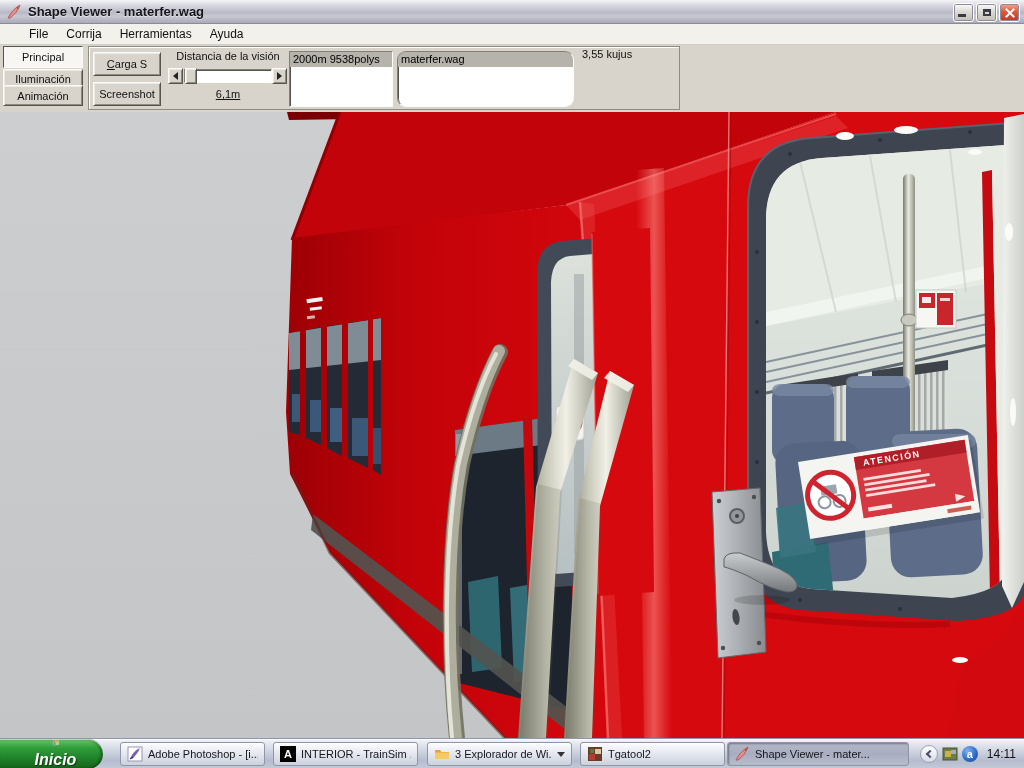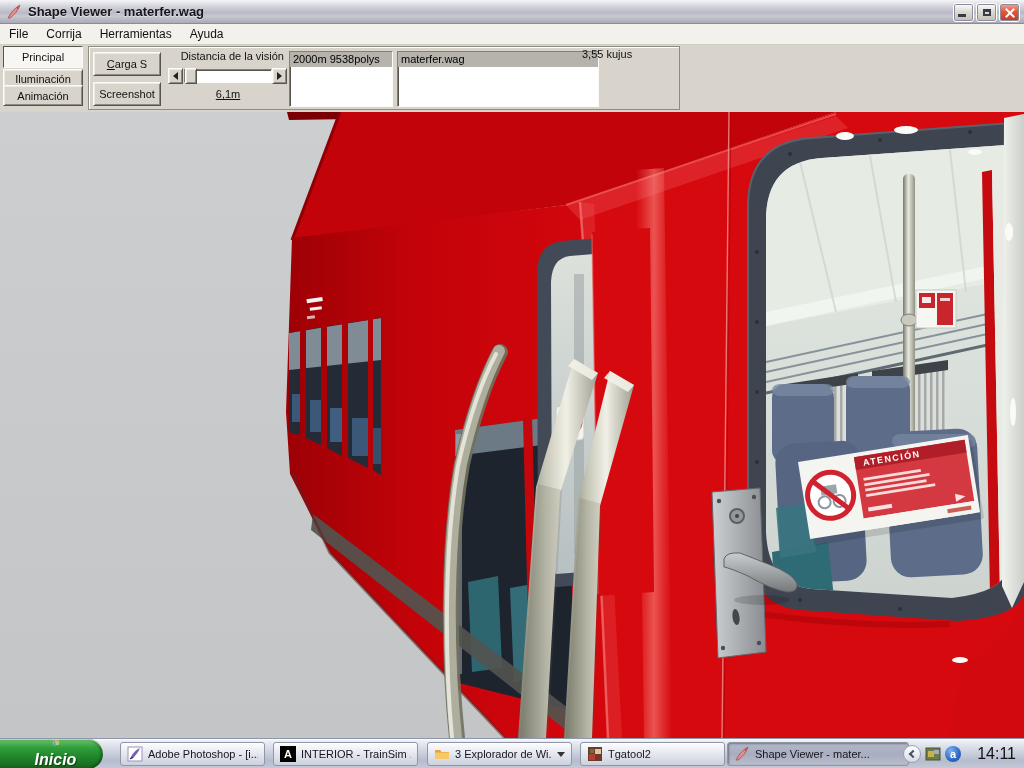--- a/index.html
+++ b/index.html
@@ -17,21 +17,21 @@
     border:1px solid #fff;box-shadow:0 0 0 1px #8d8d9e inset;}
   .wbtn.silver{background:linear-gradient(180deg,#fdfdfd,#dddad4 45%,#c2beb6);}
   .wbtn.close{background:linear-gradient(180deg,#f5a791,#e2573a 45%,#c13a20);}
   .glyph-min{position:absolute;left:4px;bottom:4px;width:8px;height:3px;background:#3a3a44;}
   .glyph-restore{position:absolute;left:6px;top:5px;width:8px;height:7px;border:2px solid #3a3a44;border-top-width:3px;}
   .xl{position:absolute;left:4px;top:8px;width:12px;height:2px;background:#fff;}
   .xl.a{transform:rotate(45deg);} .xl.b{transform:rotate(-45deg);}
 
   
   .menubar{position:absolute;left:0;top:24px;width:1024px;height:21px;background:#f2f1ec;
-    border-bottom:1px solid #cfcdc4;display:flex;align-items:center;padding-left:0;gap:0;}
+    border-bottom:1px solid #cfcdc4;display:flex;align-items:center;padding-left:20px;gap:0;}
   .menu-item{font-size:12px;color:#111;padding:2px 9px;}
 
   
   .toolbar{position:absolute;left:0;top:45px;width:1024px;height:67px;background:#d8d4cc;}
   .raised{background:#d8d4cc;border:1px solid;border-color:#fbfaf7 #57544e #57544e #fbfaf7;
     box-shadow:inset 1px 1px 0 #eceae4, inset -1px -1px 0 #8d8a82;}
   .sunken{background:#f7f6f2;border:1px solid;border-color:#57544e #fbfaf7 #fbfaf7 #57544e;}
   .tbtn{position:absolute;left:3px;width:80px;font-size:11px;color:#111;
     display:flex;align-items:center;justify-content:center;}
   .cbtn{position:absolute;font-size:11px;color:#111;display:flex;align-items:center;justify-content:center;}
@@ -70,21 +70,21 @@
   .tb-label{font-size:11px;color:#16161c;white-space:nowrap;overflow:hidden;}
   .tb-ico{width:16px;height:16px;flex:0 0 16px;}
   .dd-arrow{width:0;height:0;border-left:4px solid transparent;border-right:4px solid transparent;border-top:5px solid #333;margin-left:auto;}
   .tray{position:absolute;right:0;top:0;height:30px;display:flex;align-items:center;gap:4px;padding-right:8px;}
   .chevron-btn{width:18px;height:18px;border-radius:50%;
     background:linear-gradient(180deg,#fff,#d6dae6);border:1px solid #9aa1b4;position:relative;}
   .chev{position:absolute;left:6px;top:5px;width:6px;height:6px;border-left:2px solid #4a5068;border-bottom:2px solid #4a5068;transform:rotate(45deg);}
   .tray-ico{width:16px;height:16px;}
   .tray-a{width:16px;height:16px;border-radius:50%;background:radial-gradient(circle at 35% 30%,#7fb2f0,#2b67c4 60%,#1c4a9a);
     color:#fff;font-size:11px;font-weight:bold;display:flex;align-items:center;justify-content:center;}
-  .clock{font-size:16px;color:#111;margin-left:12px;}
+  .clock{font-size:12px;color:#111;margin-left:5px;}
   .u{text-decoration:underline;}
 </style>
 </head>
 <body>
 
 <div class="window">
 
   <div class="titlebar">
     <svg class="title-icon" viewBox="0 0 16 16">
       <path d="M2,14 C5,8 9,4 14,1 C12,7 8,11 4,14 Z" fill="#e39090" stroke="#b25a5a" stroke-width="1"></path>
@@ -117,38 +117,38 @@
     <div class="tbtn raised" style="top:24px;height:20px;">Iluminación</div>
     <div class="tbtn raised" style="top:40px;height:21px;">Animación</div>
 
     <div class="groupframe"></div>
 
     <div class="cbtn raised" style="left:93px;top:7px;width:68px;height:24px;">
       <span><span class="u">C</span><span>arga S</span></span>
     </div>
     <div class="cbtn raised" style="left:93px;top:37px;width:68px;height:24px;">Screenshot</div>
 
-    <div class="lbl" style="left:172px;top:5px;width:112px;text-align:right;">Distancia de la visión</div>
+    <div class="lbl" style="left:172px;top:5px;width:112px;text-align:center;">Distancia de la visión</div>
 
     <div class="sliderrow">
       <div class="sarrow raised" style="left:168px;">
           <div class="tri-l"></div>
         </div>
       <div class="strack well" style="left:184px;width:88px;"></div>
       <div class="sthumb raised" style="left:185px;"></div>
       <div class="sarrow raised" style="left:272px;">
           <div class="tri-r"></div>
         </div>
     </div>
     <div class="lbl" style="left:172px;top:43px;width:112px;text-align:center;text-decoration:underline;">6,1m</div>
 
     <div class="listbox well" style="left:289px;width:104px;">
       <div class="list-item sel">2000m 9538polys</div>
     </div>
-    <div class="listbox well" style="left:397px;width:202px;">
+    <div class="listbox well" style="left:397px;width:177px;border-radius:9px;">
       <div class="list-item sel">materfer.wag</div>
     </div>
 
     <div class="lbl" style="left:582px;top:3px;">3,55 kujus</div>
   </div>
 
   <div class="viewport">
   <svg width="1024" height="626" viewBox="0 0 1024 626">
     <defs>
       <linearGradient id="gBG" x1="0" y1="0" x2="0" y2="1">

